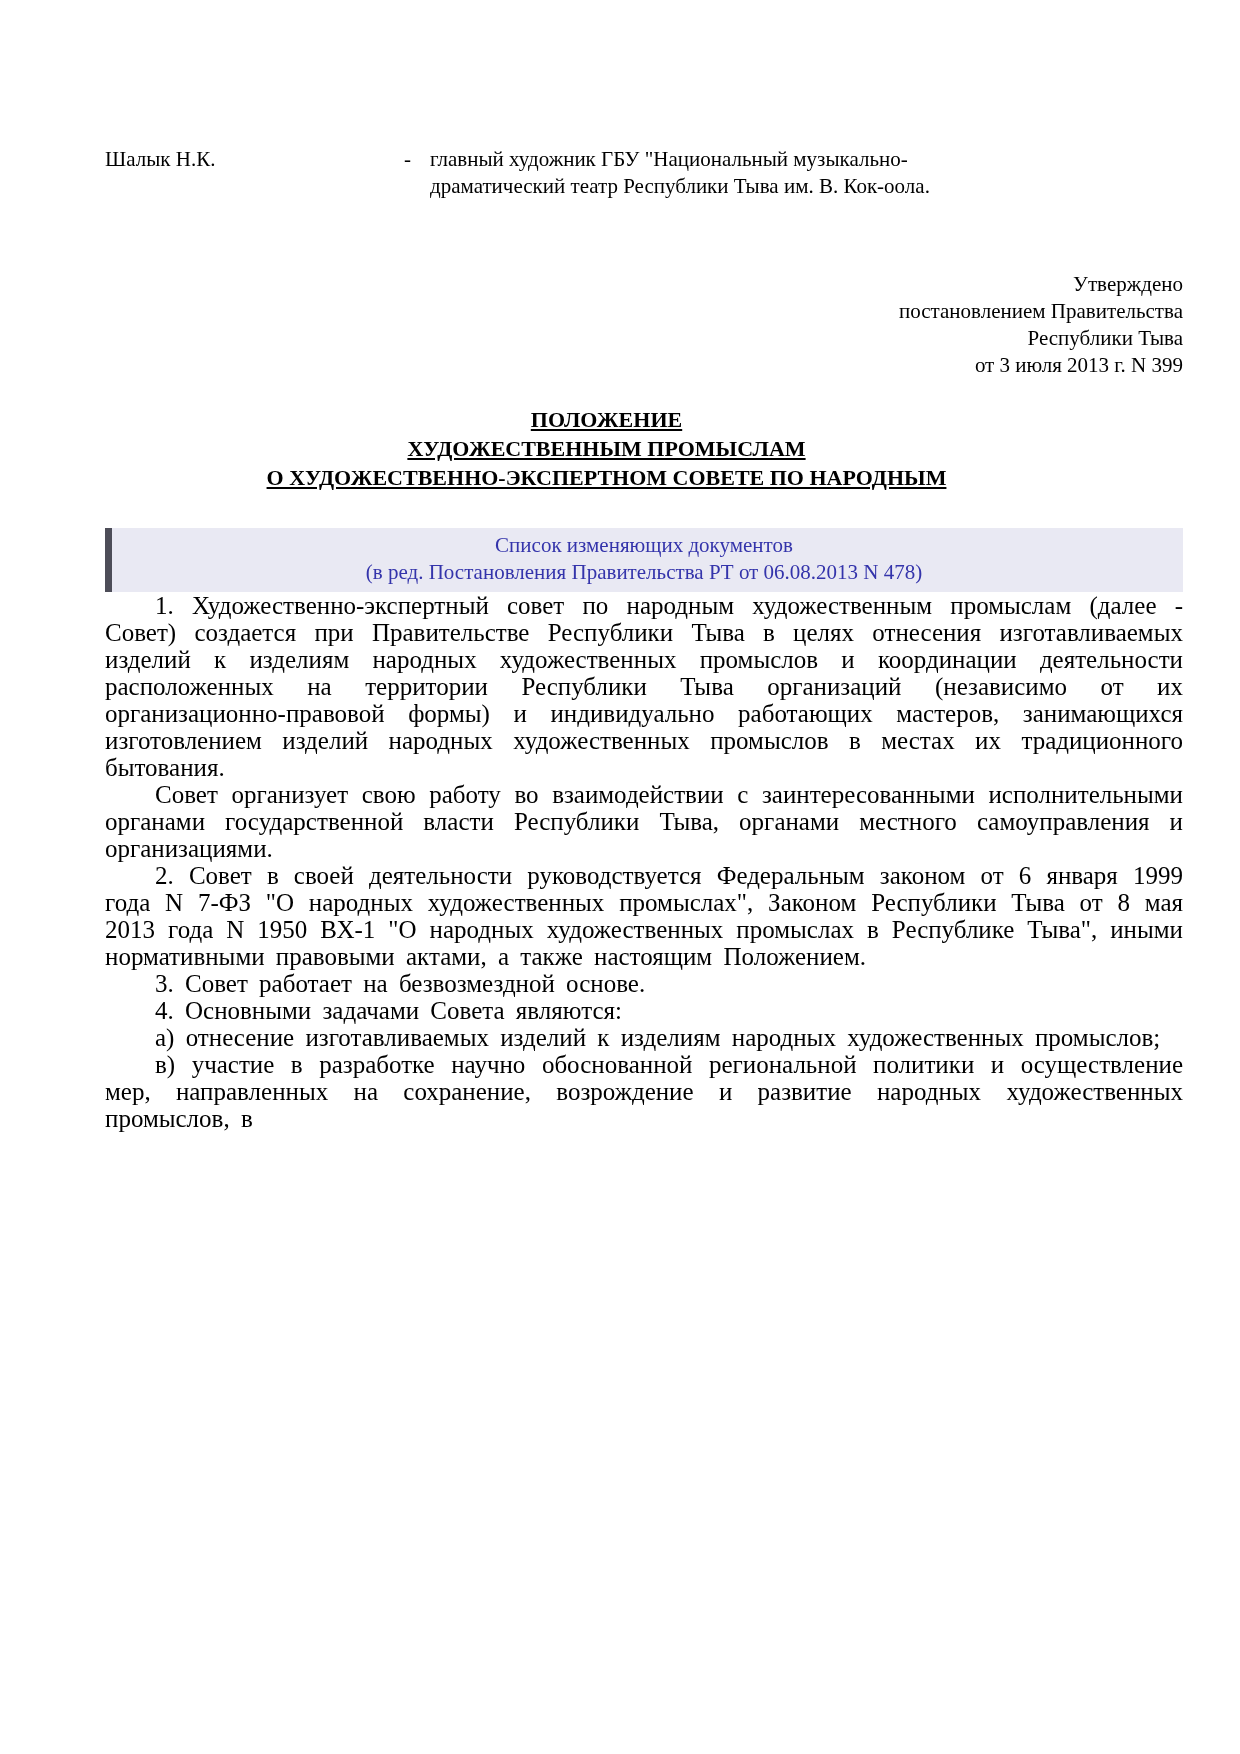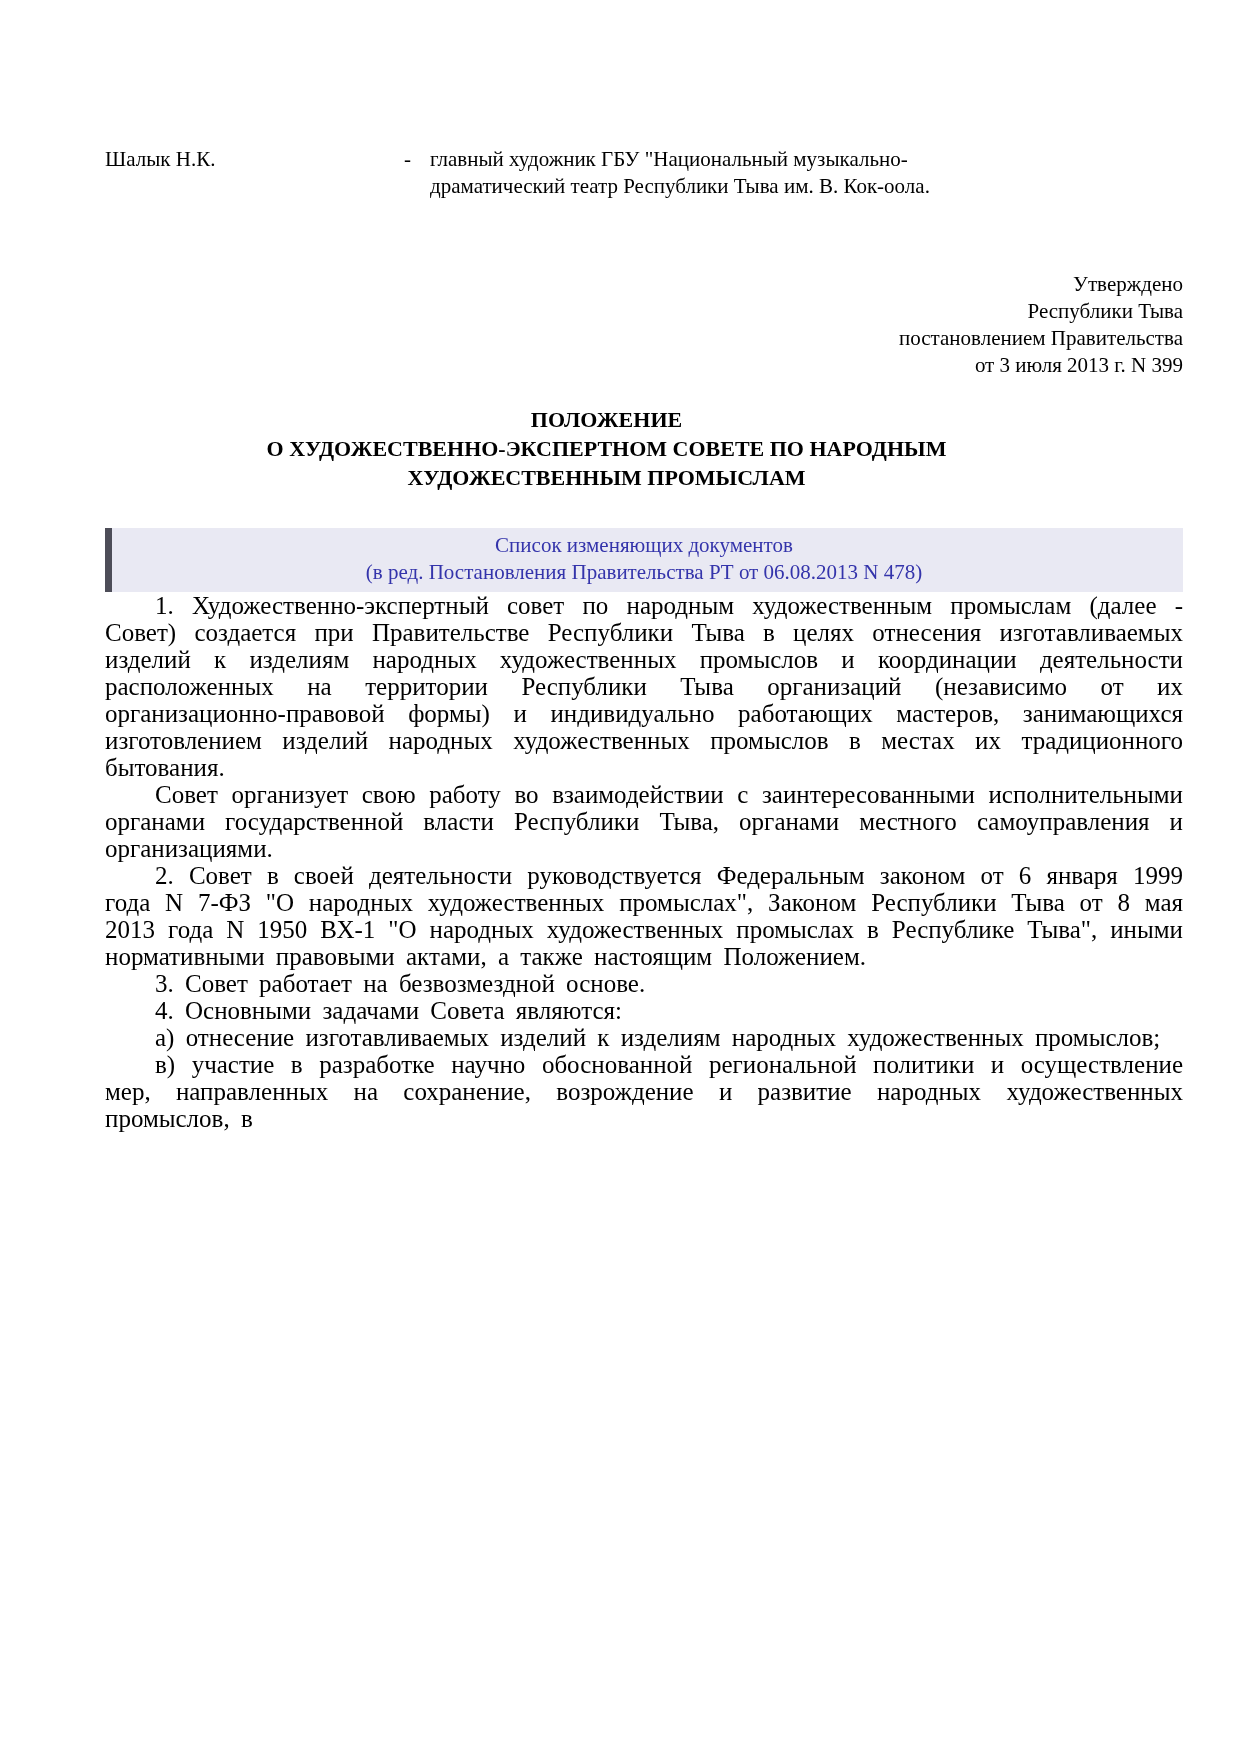--- a/index.html
+++ b/index.html
@@ -34,20 +34,21 @@
     text-align: right;
   }
   
   .doc-title {
     margin-top: 26px;
     margin-right: 75px;
     text-align: center;
     font-weight: bold;
     font-size: 22px;
     line-height: 29px;
+    text-decoration: underline;
   }
   
   .amendments {
     margin-top: 36px;
     background: var(--amend-bg, #e9e9f3);
     border-left: 7px solid var(--amend-bar, #4d4d58);
     color: var(--amend-text, #3434ab);
     text-align: center;
     padding: 4px 10px 6px 3px;
     font-size: 21px;
@@ -68,29 +69,29 @@
 <div class="page">
 
   <div class="header-row body-text">
     <div class="h-name">Шалык Н.К.</div>
     <div class="h-dash">-</div>
     <div class="h-pos">главный художник ГБУ "Национальный музыкально-драматический театр Республики Тыва им. В. Кок-оола.</div>
   </div>
 
   <div class="approval body-text">
     <div>Утверждено</div>
+    <div>постановлением Правительства</div>
     <div>Республики Тыва</div>
-    <div>постановлением Правительства</div>
     <div>от 3 июля 2013 г. N 399</div>
   </div>
 
   <div class="doc-title">
     <div>ПОЛОЖЕНИЕ</div>
+    <div>ХУДОЖЕСТВЕННЫМ ПРОМЫСЛАМ</div>
     <div>О ХУДОЖЕСТВЕННО-ЭКСПЕРТНОМ СОВЕТЕ ПО НАРОДНЫМ</div>
-    <div>ХУДОЖЕСТВЕННЫМ ПРОМЫСЛАМ</div>
   </div>
 
   <div class="amendments">
     <div>Список изменяющих документов</div>
     <div>(в ред. Постановления Правительства РТ от 06.08.2013 N 478)</div>
   </div>
 
   <p class="para">1. Художественно-экспертный совет по народным художественным промыслам (далее - Совет) создается при Правительстве Республики Тыва в целях отнесения изготавливаемых изделий к изделиям народных художественных промыслов и координации деятельности расположенных на территории Республики Тыва организаций (независимо от их организационно-правовой формы) и индивидуально работающих мастеров, занимающихся изготовлением изделий народных художественных промыслов в местах их традиционного бытования.</p>
   <p class="para">Совет организует свою работу во взаимодействии с заинтересованными исполнительными органами государственной власти Республики Тыва, органами местного самоуправления и организациями.</p>
   <p class="para">2. Совет в своей деятельности руководствуется Федеральным законом от 6 января 1999 года N 7-ФЗ "О народных художественных промыслах", Законом Республики Тыва от 8 мая 2013 года N 1950 ВХ-1 "О народных художественных промыслах в Республике Тыва", иными нормативными правовыми актами, а также настоящим Положением.</p>

